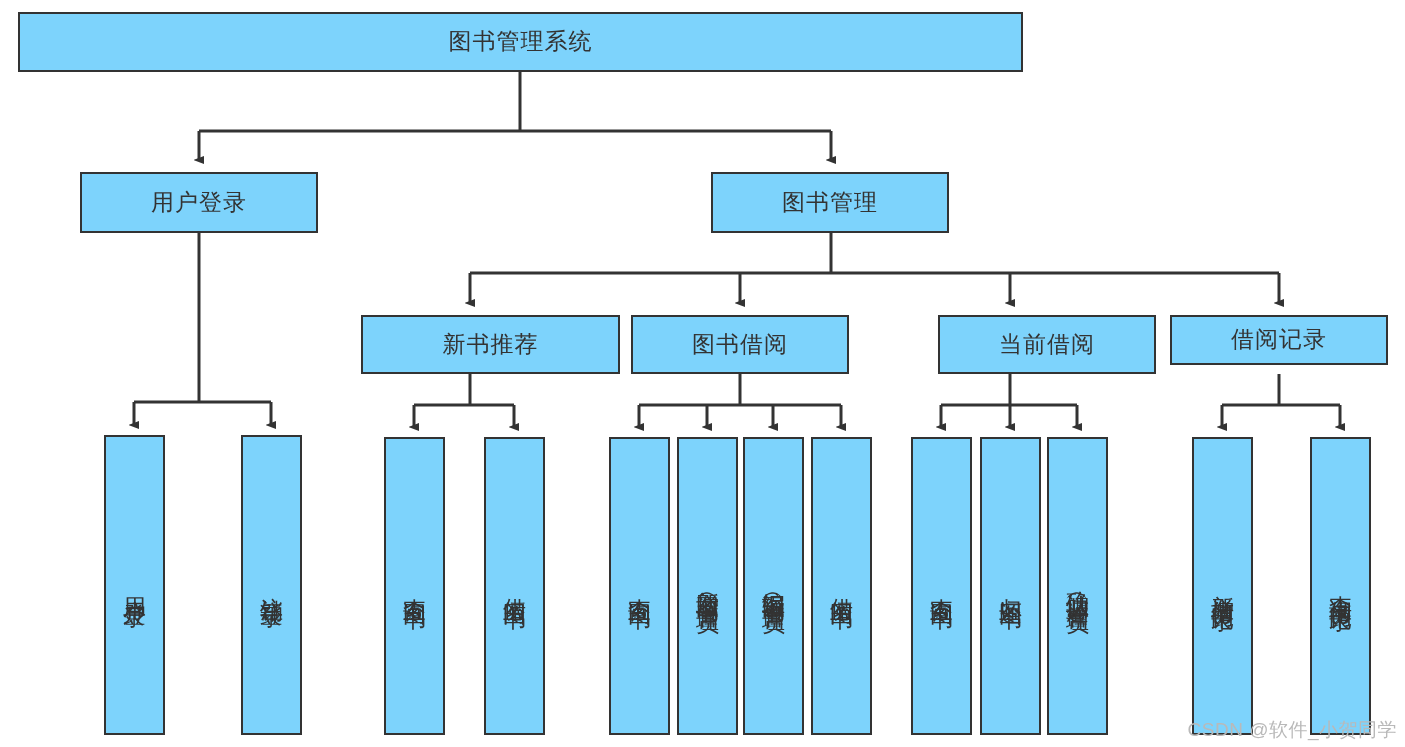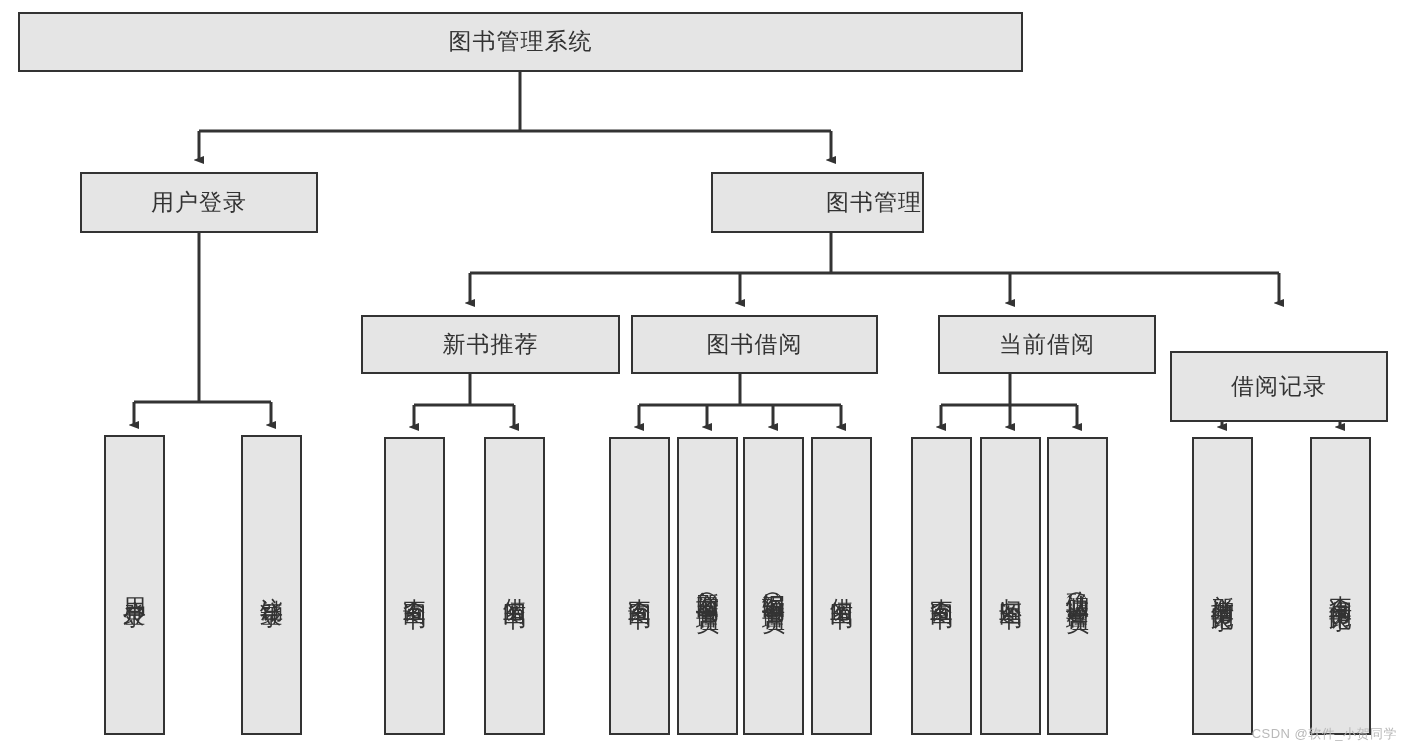--- a/index.html
+++ b/index.html
@@ -22,21 +22,21 @@
     left: 0;
     top: 0;
     width: 1405px;
     height: 747px;
     pointer-events: none;
   }
   .node {
     position: absolute;
     box-sizing: border-box;
     border: 2.5px solid #333333;
-    background: #e5e5e5;
+    background: #7dd3fc;
     display: flex;
     align-items: center;
     justify-content: center;
     color: #333333;
   }
   .node.horiz {
     font-size: 23px;
     letter-spacing: 1px;
   }
   .node.vert {
@@ -53,21 +53,21 @@
     line-height: 1.18;
   }
   .node.vert .nlabel {
     writing-mode: vertical-rl;
     text-orientation: upright;
   }
   #watermark {
     position: absolute;
     right: 8px;
     bottom: 4px;
-    font-size: 13px;
+    font-size: 19px;
     color: #b9b9b9;
     letter-spacing: 0.5px;
     white-space: nowrap;
   }
 </style>
 </head>
 <body>
 
 <div id="canvas">
 
@@ -121,34 +121,34 @@
     </g>
   </svg>
 
   <div class="node horiz" style="left:18px; top:12px; width:1005px; height:60px;">
     <span class="nlabel">图书管理系统</span>
   </div>
 
   <div class="node horiz" style="left:80px; top:172px; width:238px; height:61px;">
     <span class="nlabel">用户登录</span>
   </div>
-  <div class="node horiz" style="left:711px; top:172px; width:213px; height:61px;justify-content:flex-end;">
+  <div class="node horiz" style="left:711px; top:172px; width:238px; height:61px;">
     <span class="nlabel">图书管理</span>
   </div>
 
   <div class="node horiz" style="left:361px; top:315px; width:259px; height:59px;">
     <span class="nlabel">新书推荐</span>
   </div>
-  <div class="node horiz" style="left:631px; top:315px; width:247px; height:59px;">
+  <div class="node horiz" style="left:631px; top:315px; width:218px; height:59px;">
     <span class="nlabel">图书借阅</span>
   </div>
   <div class="node horiz" style="left:901px; top:315px; width:218px; height:59px;margin-left:37px;">
     <span class="nlabel">当前借阅</span>
   </div>
-  <div class="node horiz" style="left:1170px; top:315px; width:218px; height:71px;margin-top:36px;">
+  <div class="node horiz" style="left:1170px; top:315px; width:218px; height:50px;">
     <span class="nlabel">借阅记录</span>
   </div>
 
   <div class="node vert" style="left:104px; top:435px; width:61px; height:300px;">
     <span class="nlabel">用户登录</span>
   </div>
   <div class="node vert" style="left:241px; top:435px; width:61px; height:300px;">
     <span class="nlabel">注销登录</span>
   </div>
 

